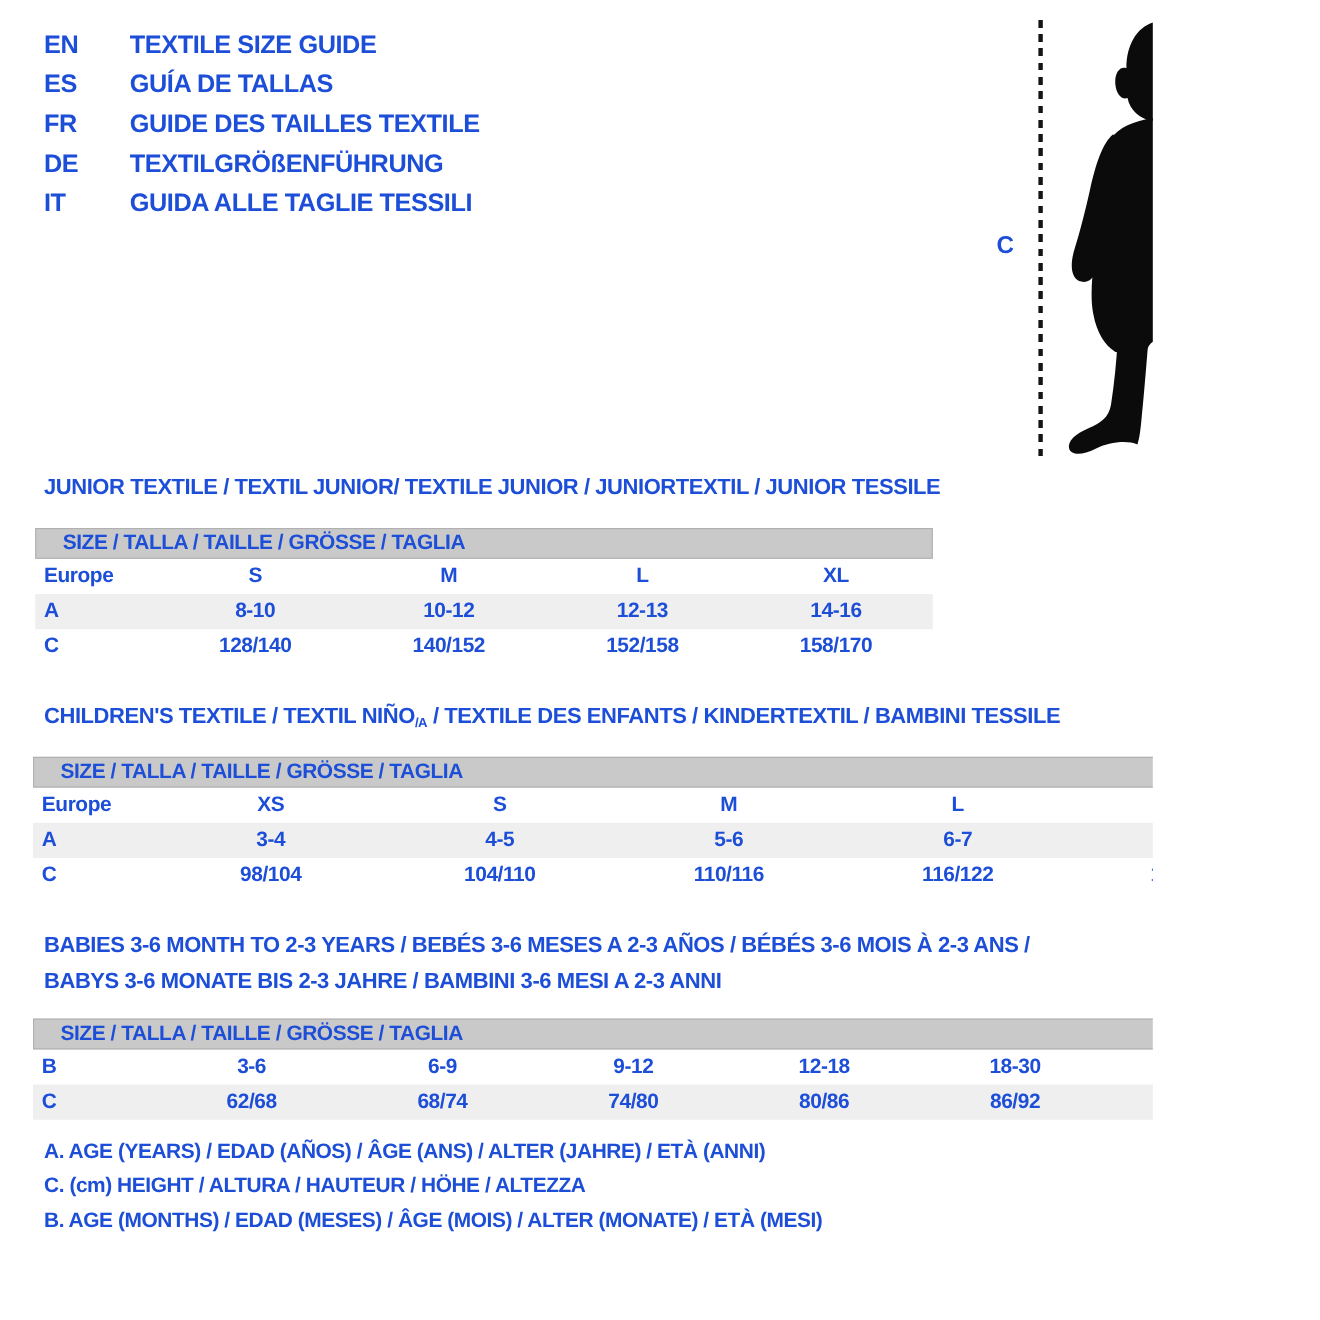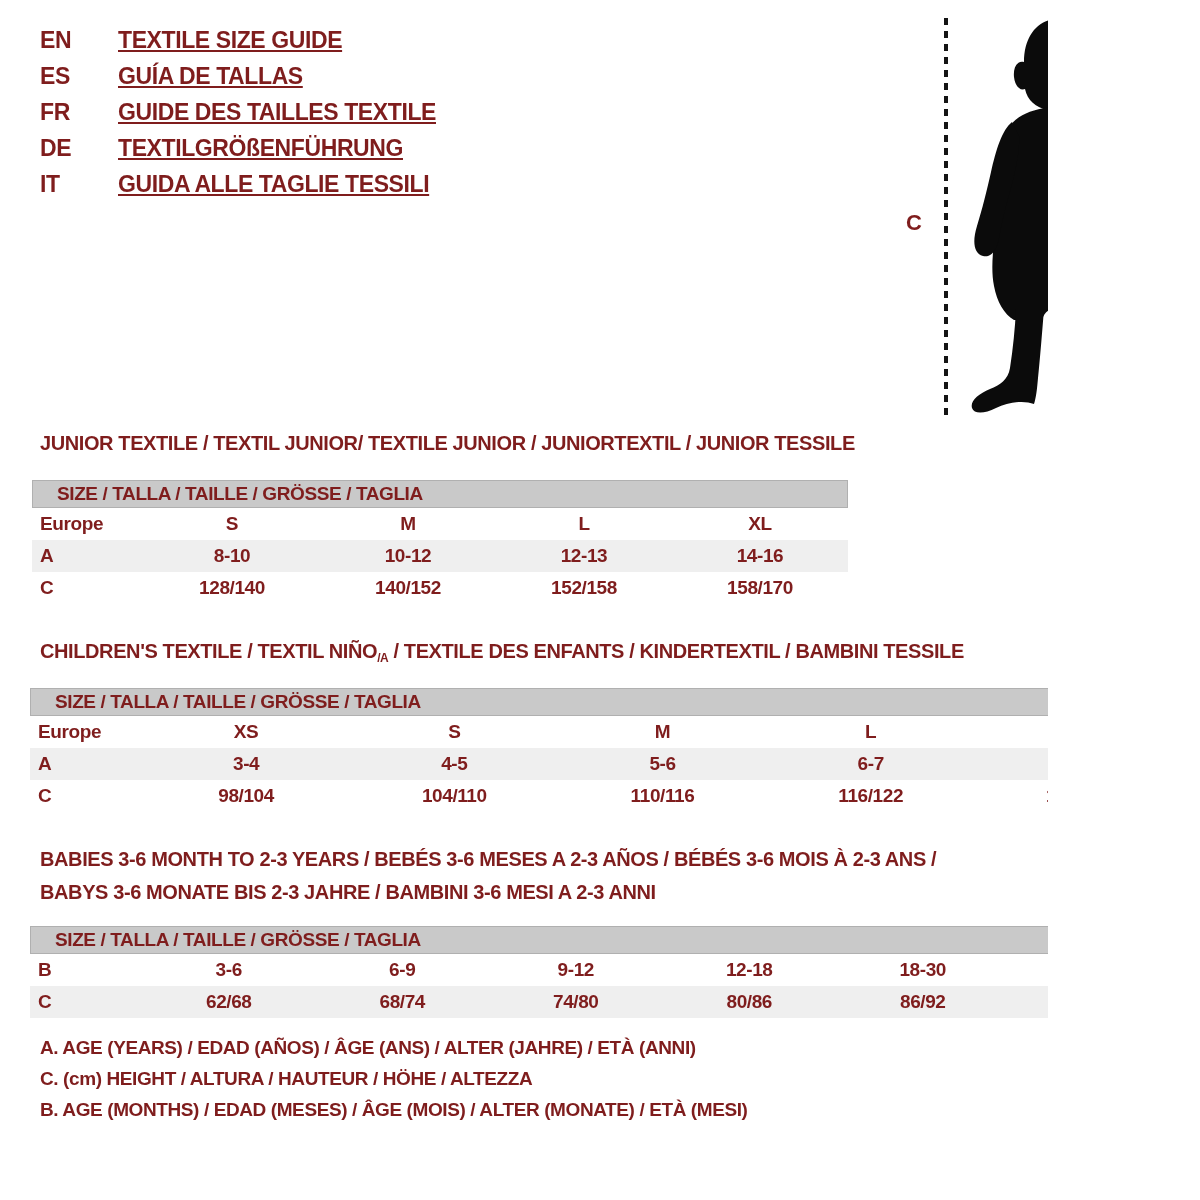--- a/index.html
+++ b/index.html
@@ -1,27 +1,27 @@
 <!DOCTYPE html>
 <html><head>
 <meta charset="utf-8">
 <style>
   * { margin:0; padding:0; box-sizing:border-box; }
   html,body { background:#fff; }
   .canvas {
     position:relative; width:1048px; height:1200px;
     background:#ffffff; overflow:hidden;
     font-family:"Liberation Sans", sans-serif;
-    color:#7f1d1d;
+    color:#1d4ed8;
   }
   
   .lang-block { position:absolute; left:40px; top:22px; }
   .lang-row { display:flex; height:36px; align-items:center; }
   .lang-code { width:78px; font-weight:700; font-size:23px; letter-spacing:-0.4px; }
-  .lang-label { font-weight:700; font-size:23px; letter-spacing:-0.4px;text-decoration:underline; }
+  .lang-label { font-weight:700; font-size:23px; letter-spacing:-0.4px; }
 
   
   .dash-line {
     position:absolute; left:944px; top:18px; width:4px; height:398px;
     background:repeating-linear-gradient(to bottom, #141414 0 7px, transparent 7px 13px);
   }
   .c-label { position:absolute; left:906px; top:210px; font-weight:700; font-size:22px; }
   .toddler-svg { position:absolute; left:958px; top:14px; width:188px; height:404px; }
 
   

